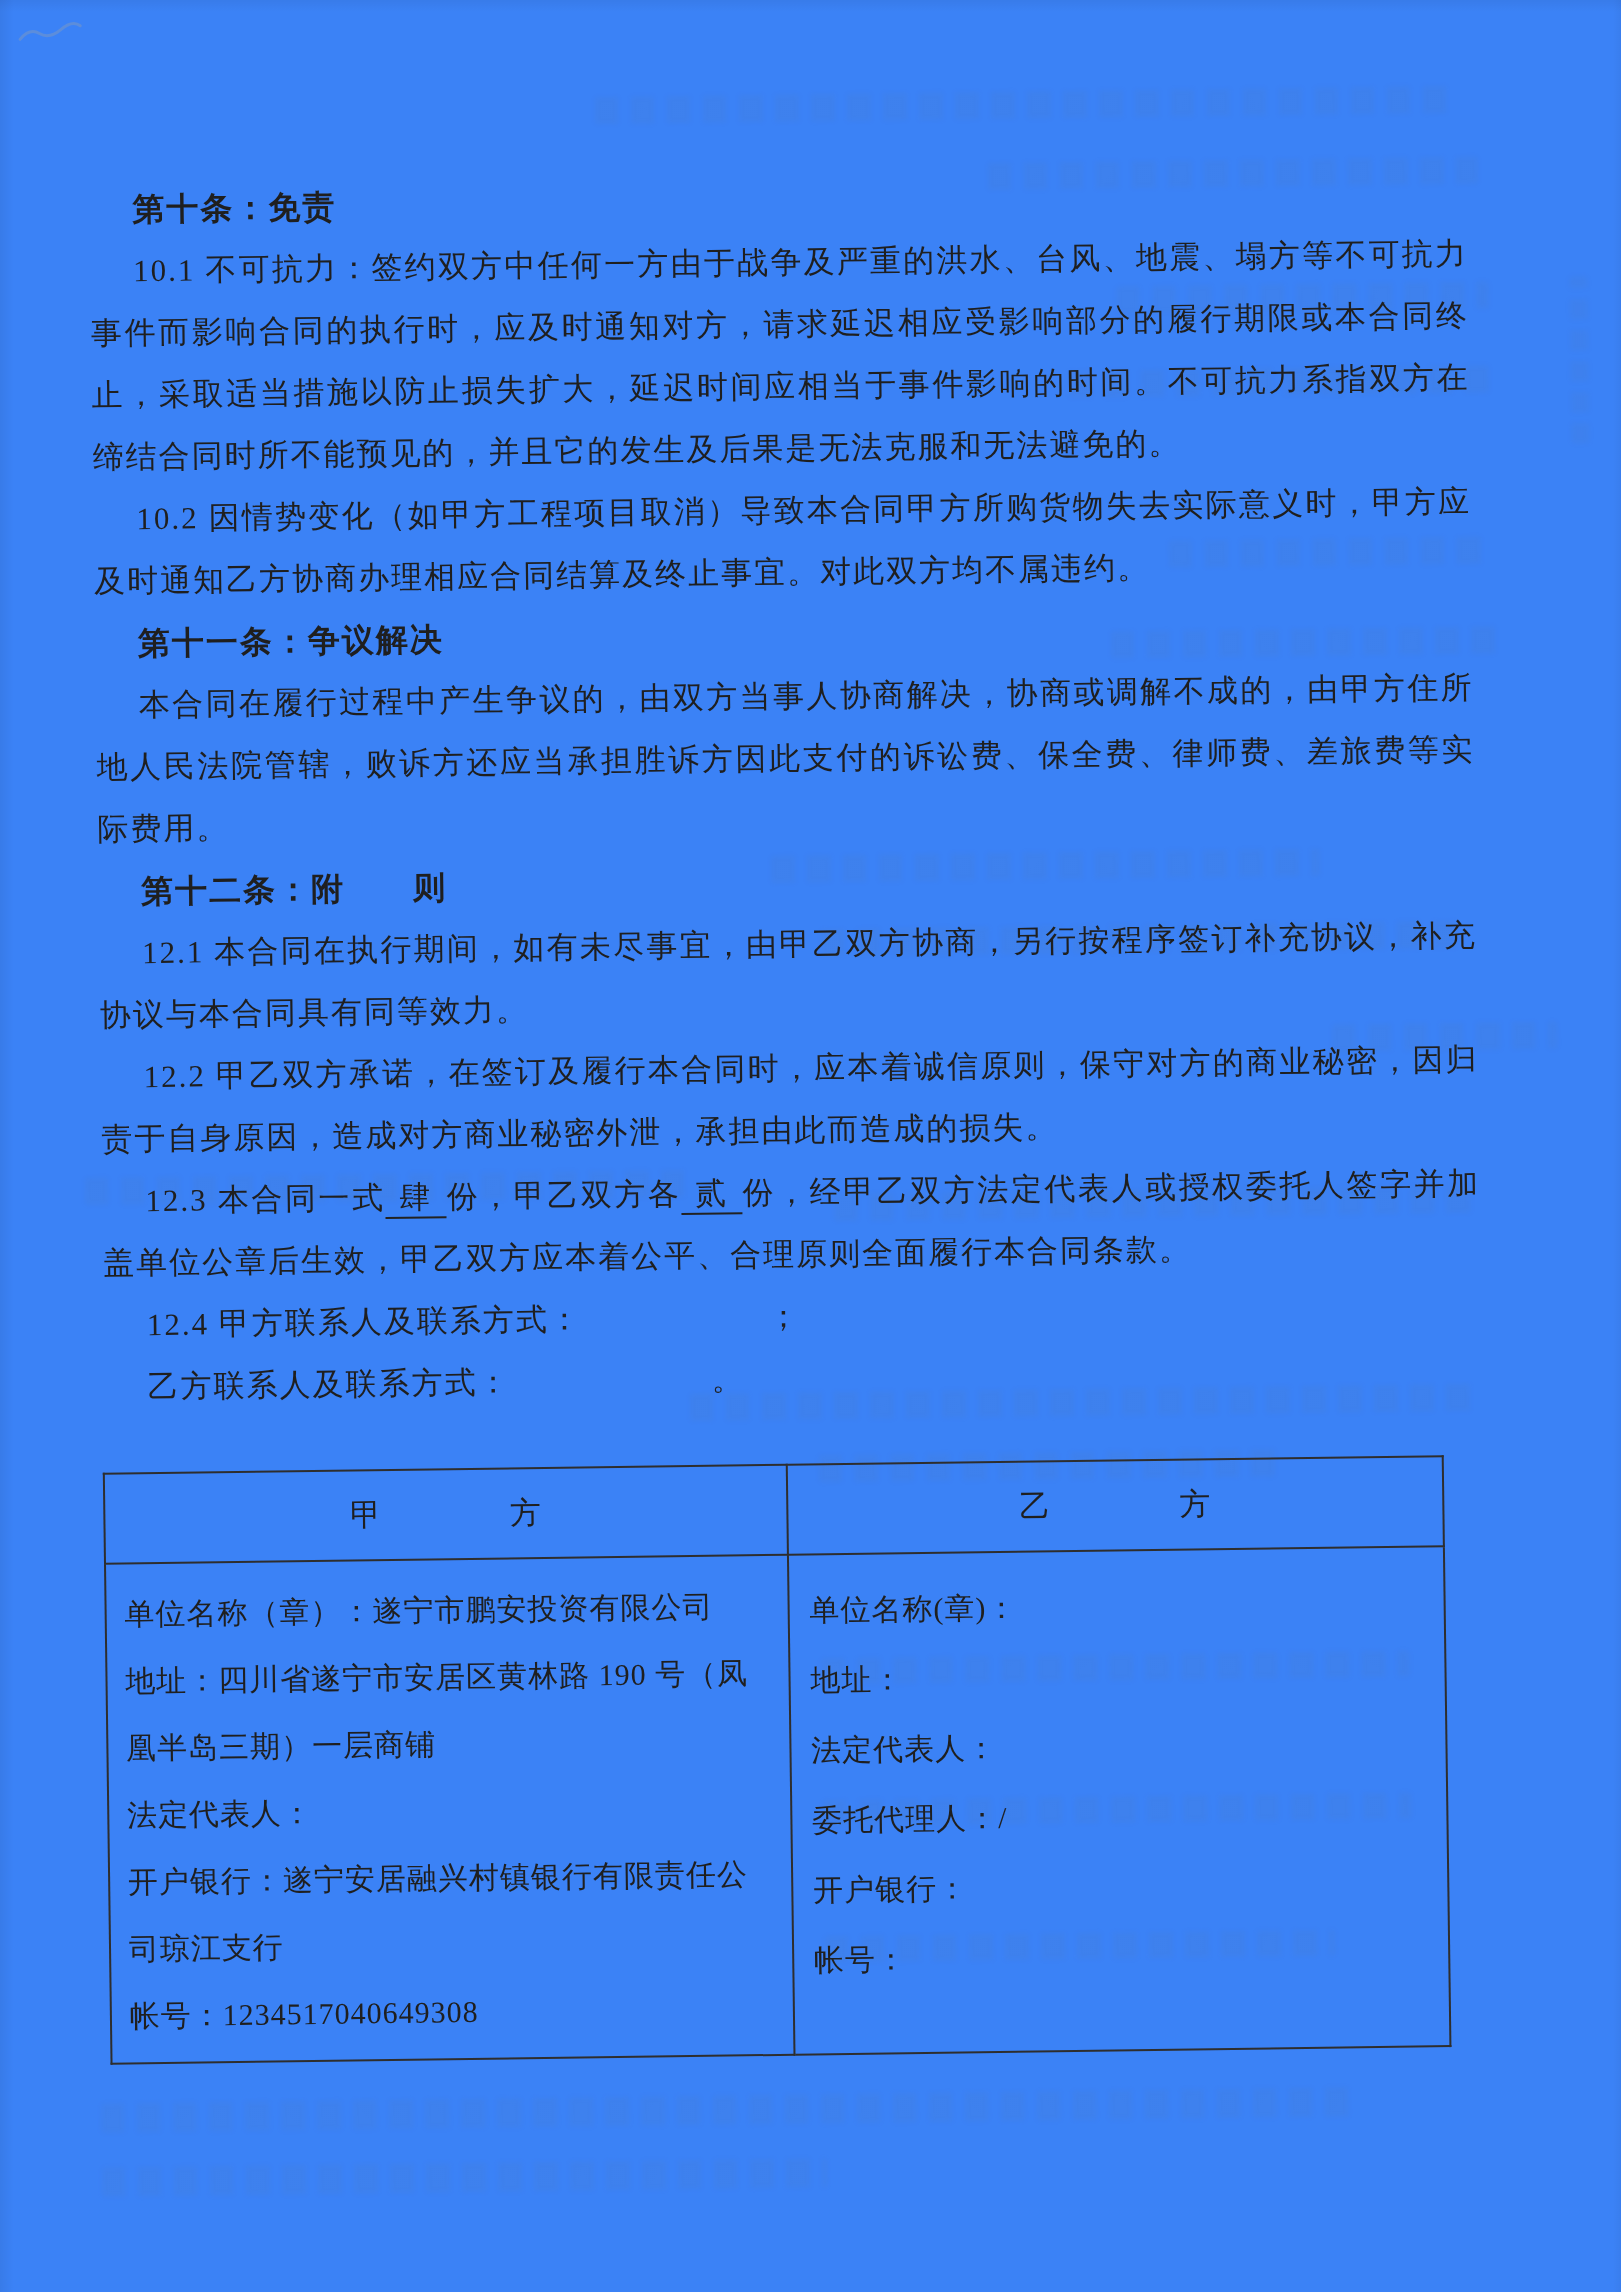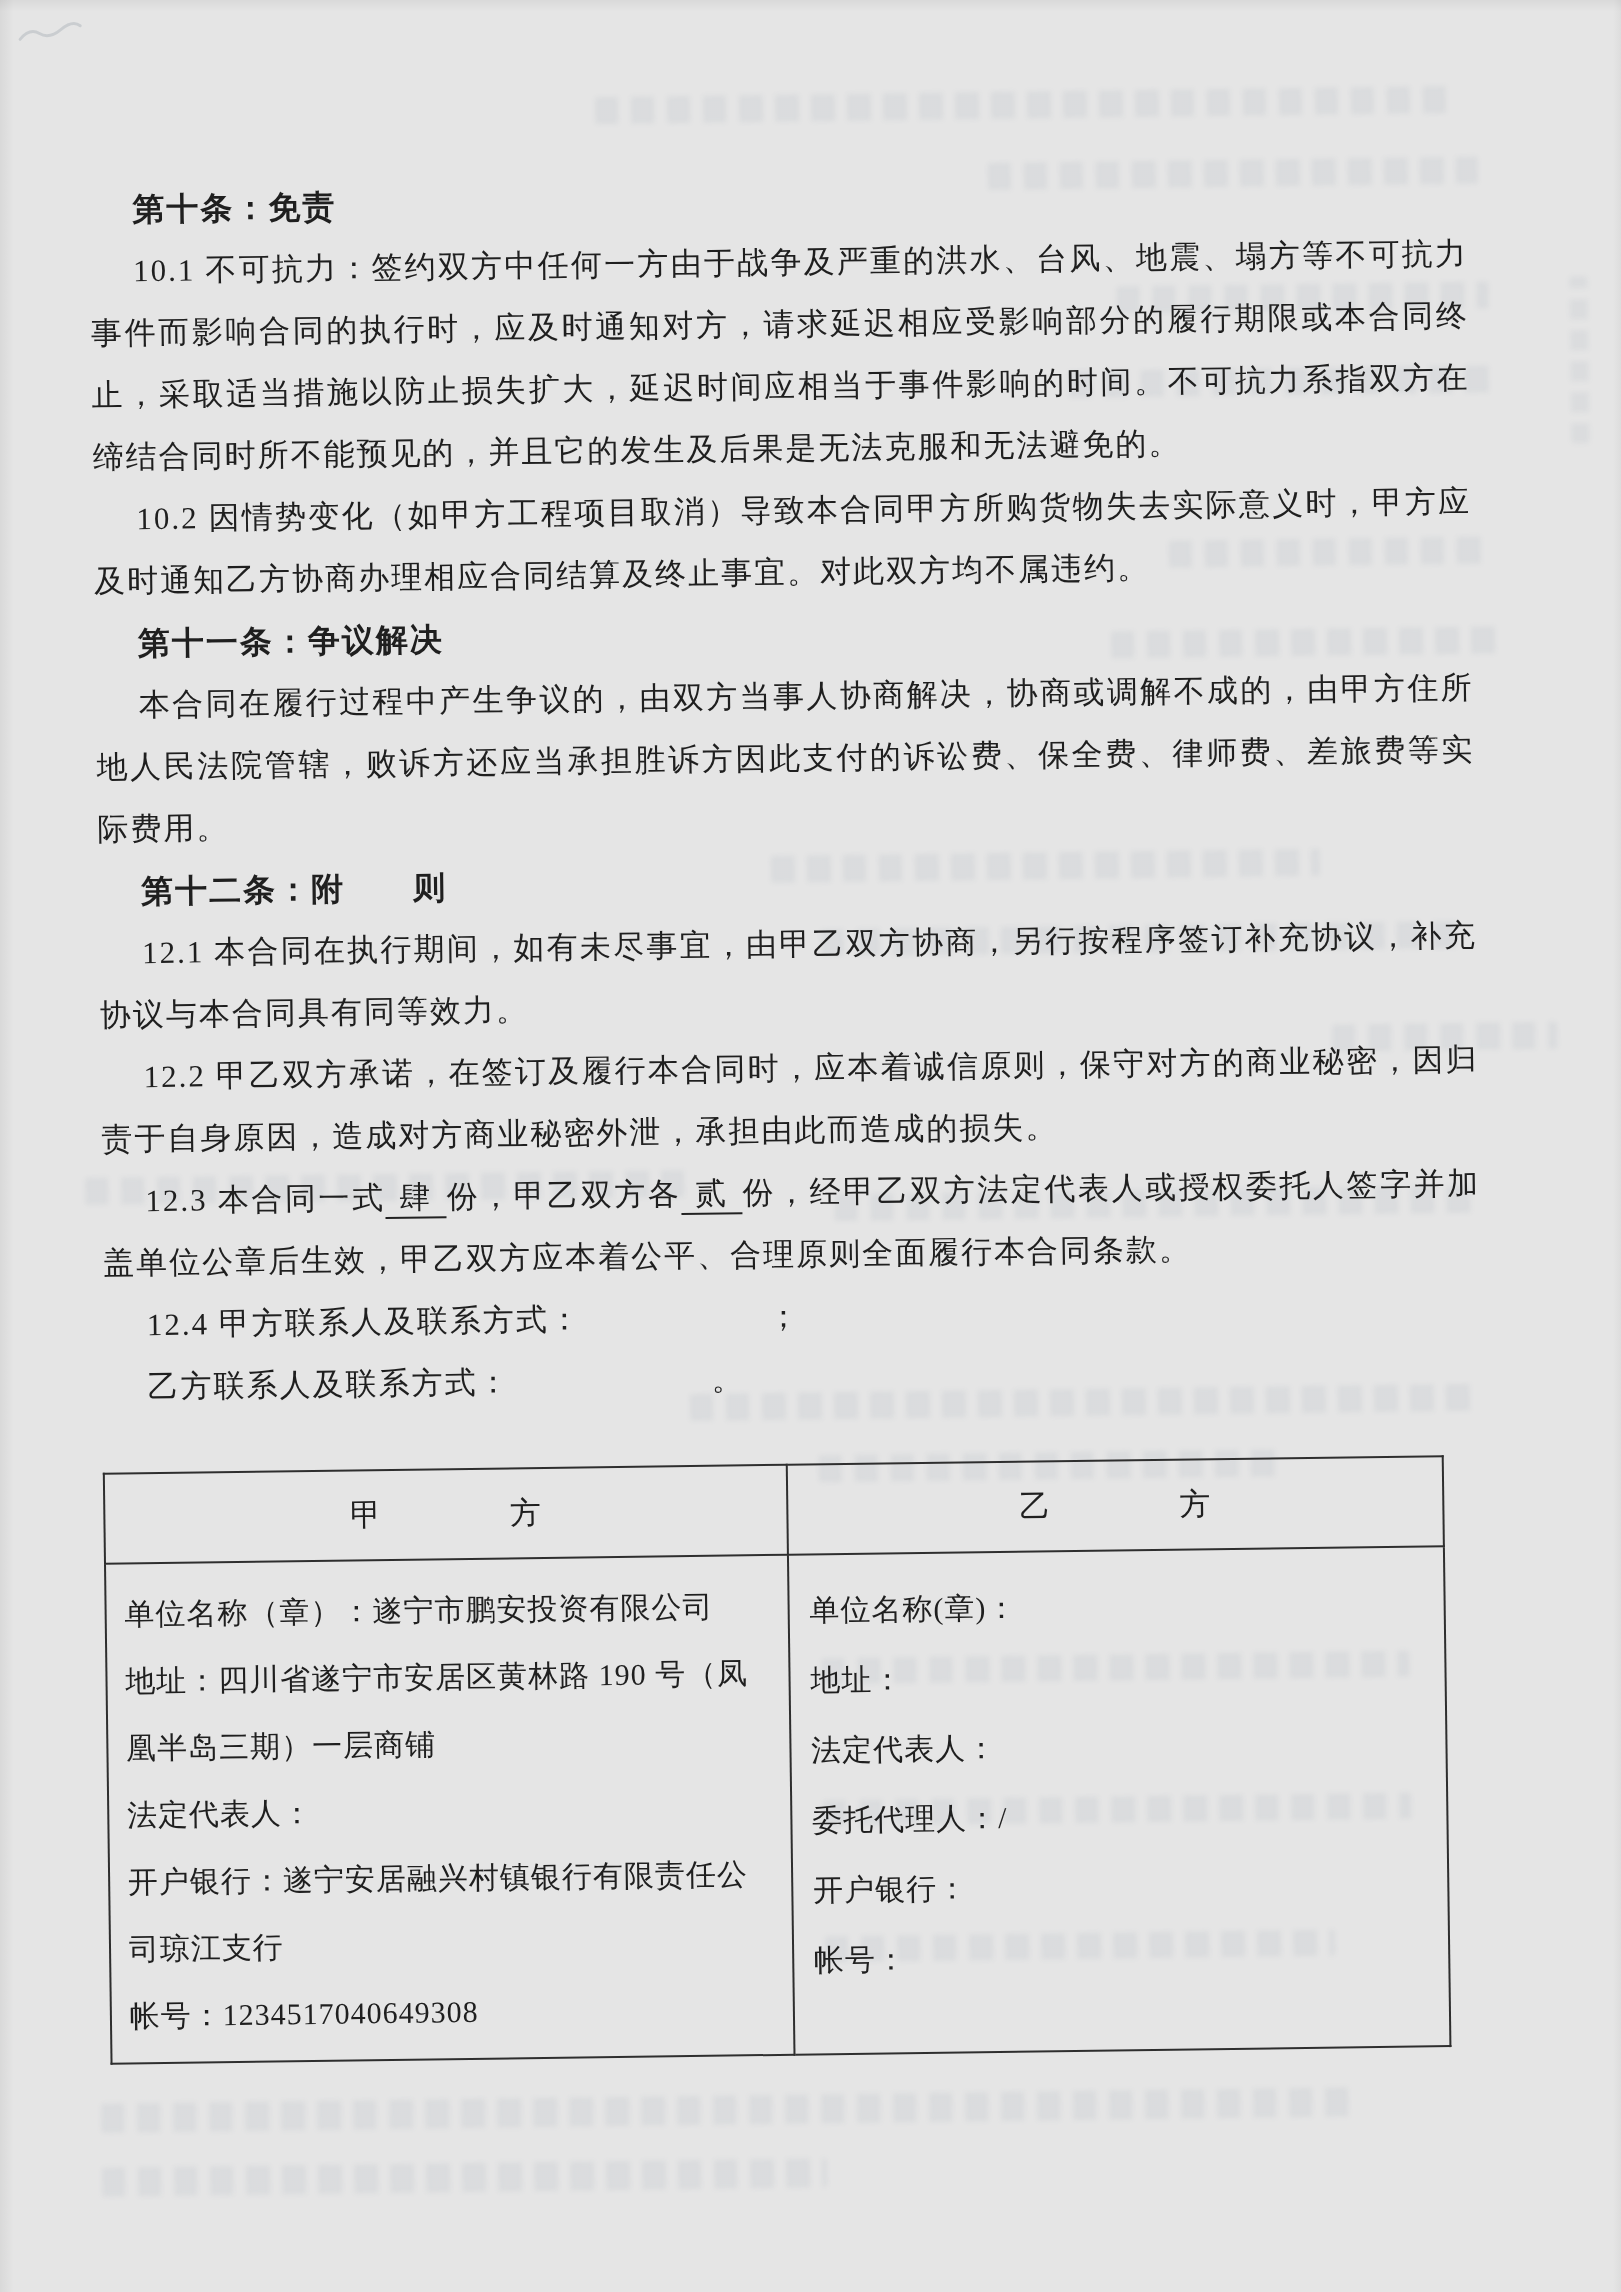--- a/index.html
+++ b/index.html
@@ -4,21 +4,21 @@
 <style>
   html,body{margin:0;padding:0;}
   body{
     width:1621px;height:2293px;
     background:#ffffff;
     overflow:hidden;
     position:relative;
     font-family:"Liberation Serif","DejaVu Serif",serif;
     color:#1f1f1f;
   }
-  .page{position:absolute;inset:0;background:#e5e5e5;}
+  .page{position:absolute;inset:0;background:#3b82f6;}
   
   .edge-left{position:absolute;left:0;top:0;bottom:0;width:13.7px;
     background:linear-gradient(90deg,rgba(0,0,0,.055),rgba(0,0,0,0));}
   .edge-top{position:absolute;left:0;top:0;right:0;height:11.8px;
     background:linear-gradient(180deg,rgba(0,0,0,.05),rgba(0,0,0,0));}
   .edge-right{position:absolute;right:0;top:0;bottom:0;width:7.8px;
     background:linear-gradient(270deg,rgba(0,0,0,.035),rgba(0,0,0,0));}
   .corner-mark{position:absolute;left:15.7px;top:17.6px;opacity:.35;}
 
   

